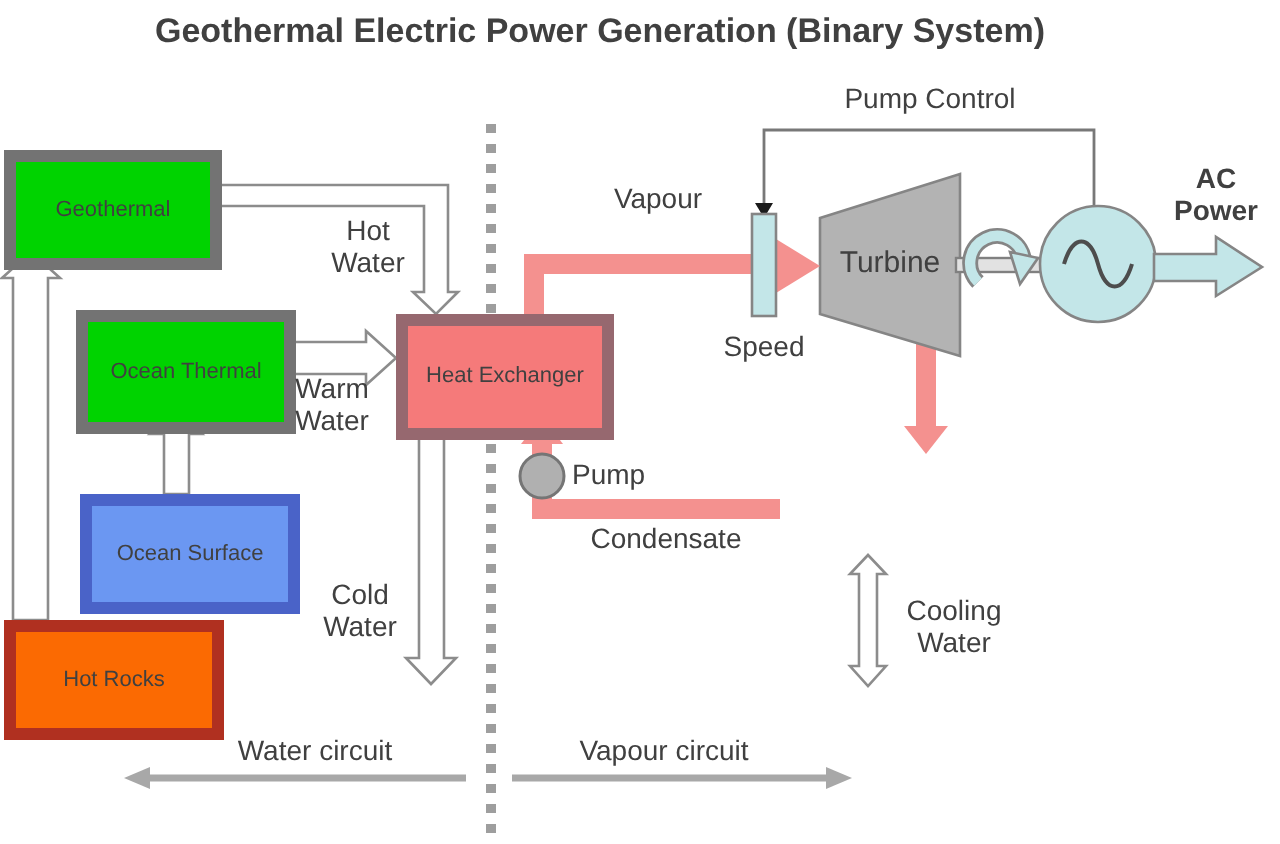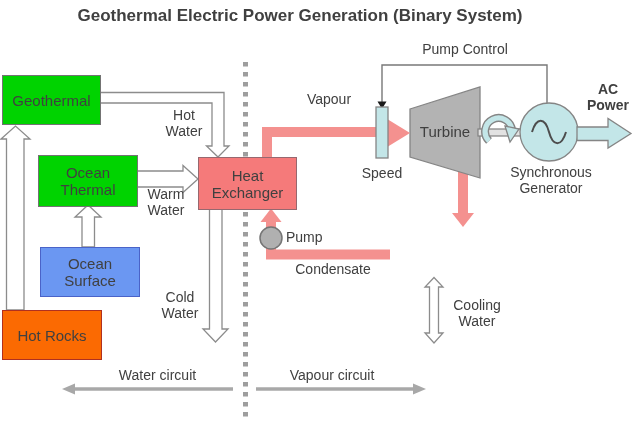--- a/index.html
+++ b/index.html
@@ -7,21 +7,21 @@
     position:relative;width:640px;height:422px;overflow:hidden;background:#fff;
     font-family:"Liberation Sans", sans-serif;color:#404040;
   }
   svg{position:absolute;left:0;top:0;}
   .title{
     position:absolute;left:0;top:6px;width:600px;text-align:center;
     font-size:17px;font-weight:bold;letter-spacing:0px;
   }
   .box{
     position:absolute;display:flex;align-items:center;justify-content:center;
-    text-align:center;font-size:15px;line-height:17px;border:1px solid #737373;
+    text-align:center;font-size:11px;line-height:17px;border:6px solid #737373;
   }
   .box.green{background:var(--green,#00d300);}
   .box.blue{background:var(--blue,#6b97f2);border-color:#4a63c8;}
   .box.orange{background:var(--orange,#fb6a02);border-color:#b03020;}
   .box.pink{background:var(--pink_box,#f57a7a);border-color:#96686f;}
   .lbl{position:absolute;font-size:14px;line-height:16px;text-align:center;}
   .lbl.bold{font-weight:bold;}
   .lbl.left{text-align:left;}
   
   .pipe{fill:#ffffff;stroke:var(--line_gray,#8c8c8c);stroke-width:1.3;}
@@ -95,18 +95,17 @@
   <div class="lbl" style="left:152px;top:289px;width:56px;">Cold Water</div>
   <div class="lbl" style="left:299px;top:91px;width:60px;">Vapour</div>
   <div class="lbl" style="left:405px;top:41px;width:120px;">Pump Control</div>
   <div class="lbl bold" style="left:580px;top:81px;width:56px;">AC Power</div>
   <div class="lbl" style="left:283px;top:261px;width:100px;">Condensate</div>
   <div class="lbl" style="left:446px;top:297px;width:62px;">Cooling Water</div>
 
   <div class="lbl" style="left:357px;top:165px;width:50px;">Speed</div>
   <div class="lbl" style="left:412px;top:124px;width:66px;font-size:15px;">Turbine</div>
   <div class="lbl left" style="left:286px;top:229px;width:52px;">Pump</div>
-  <div class="lbl" style="left:495px;top:164px;width:112px;">Synchronous Generator</div>
 
   <div class="lbl" style="left:95px;top:367px;width:125px;">Water circuit</div>
   <div class="lbl" style="left:268px;top:367px;width:128px;">Vapour circuit</div>
 
 </div>
 
 </body></html>

